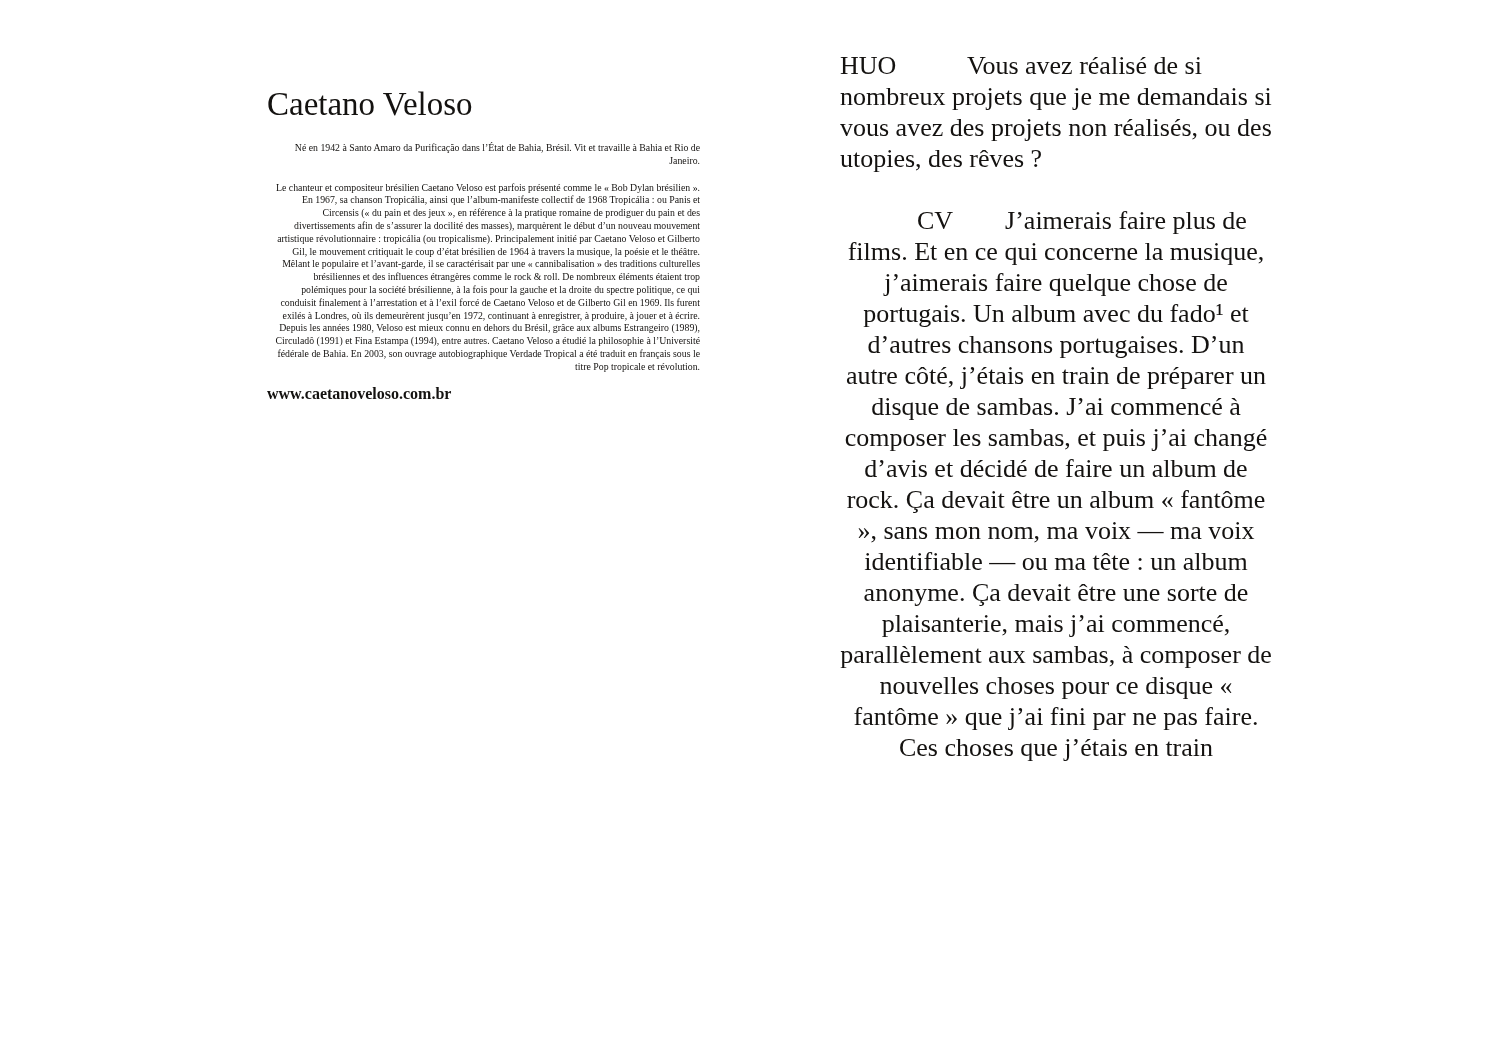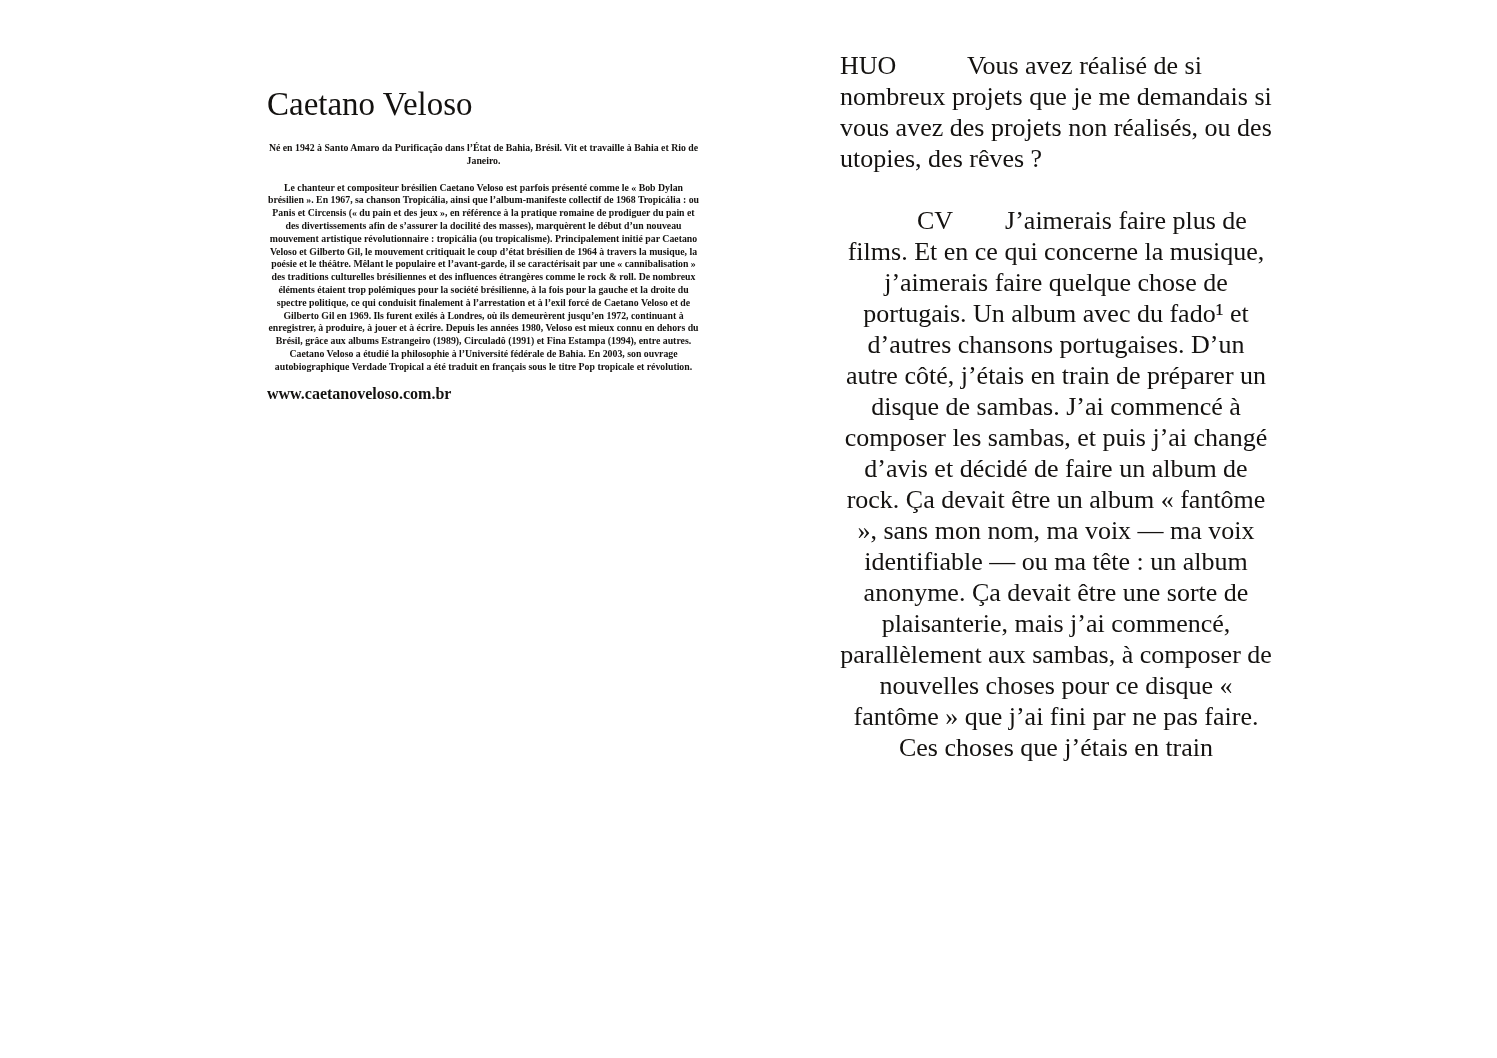--- a/index.html
+++ b/index.html
@@ -26,23 +26,23 @@
   }
   .title {
     font-size: 33px;
     line-height: 1.12;
     font-weight: 400;
     margin: 0 0 19px 0;
   }
   .bio-p {
     font-size: 9.8px;
     line-height: 12.8px;
-    font-weight: 700;
+    font-weight: 400;
     margin: 0 0 14px 0;
-    text-align: center;
+    text-align: right;
   }
   .website {
     font-size: 16px;
     line-height: 12.8px;
     font-weight: 700;
     margin-top: 13px;
   }
 
   
   .right-page {

